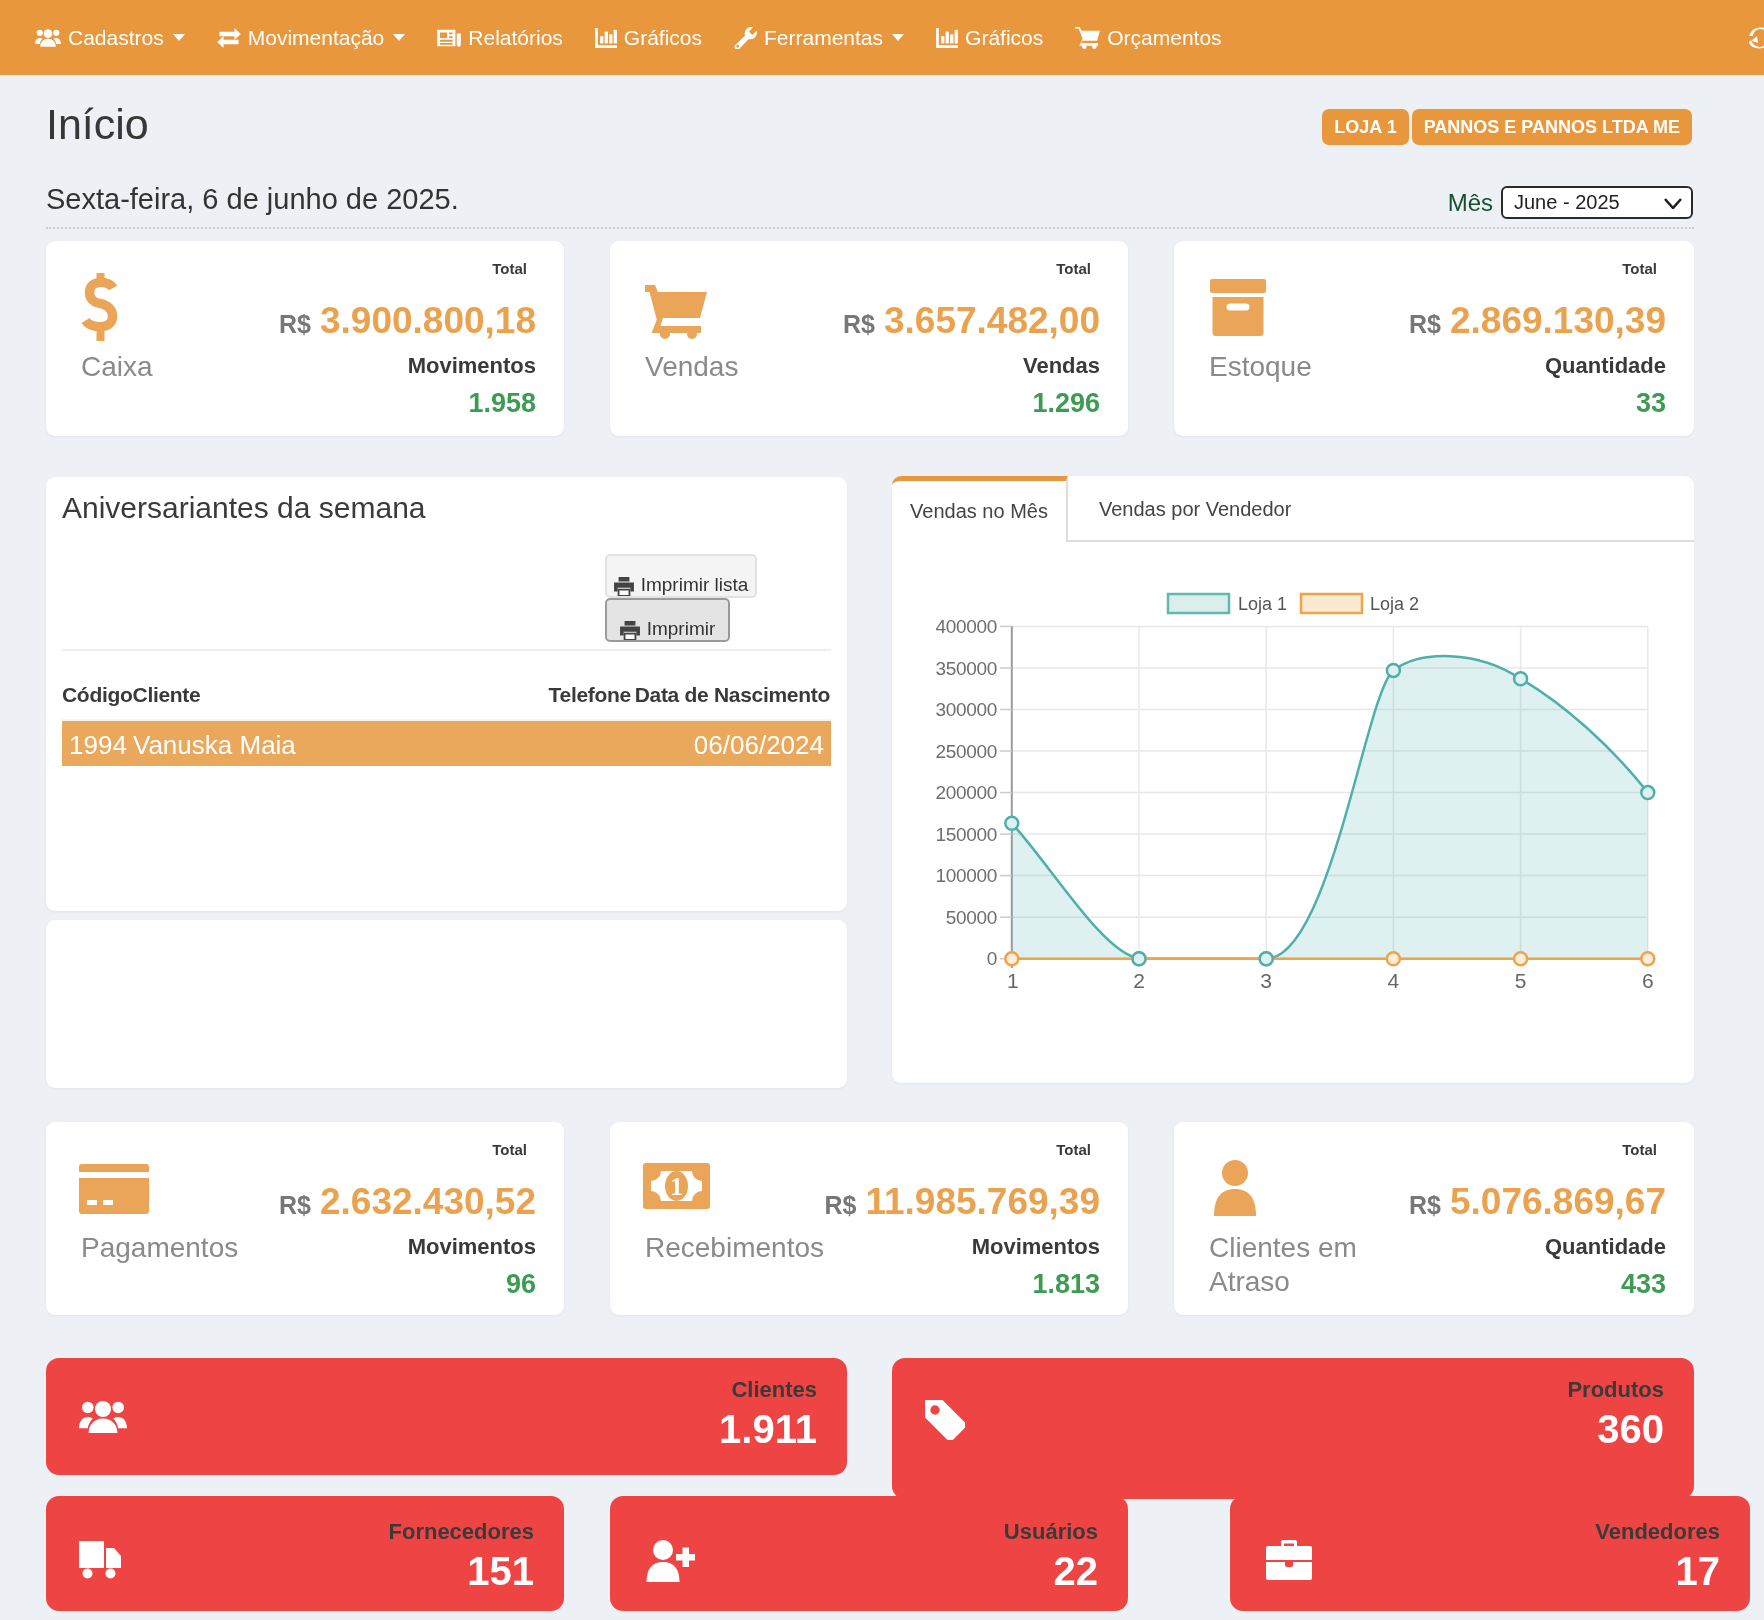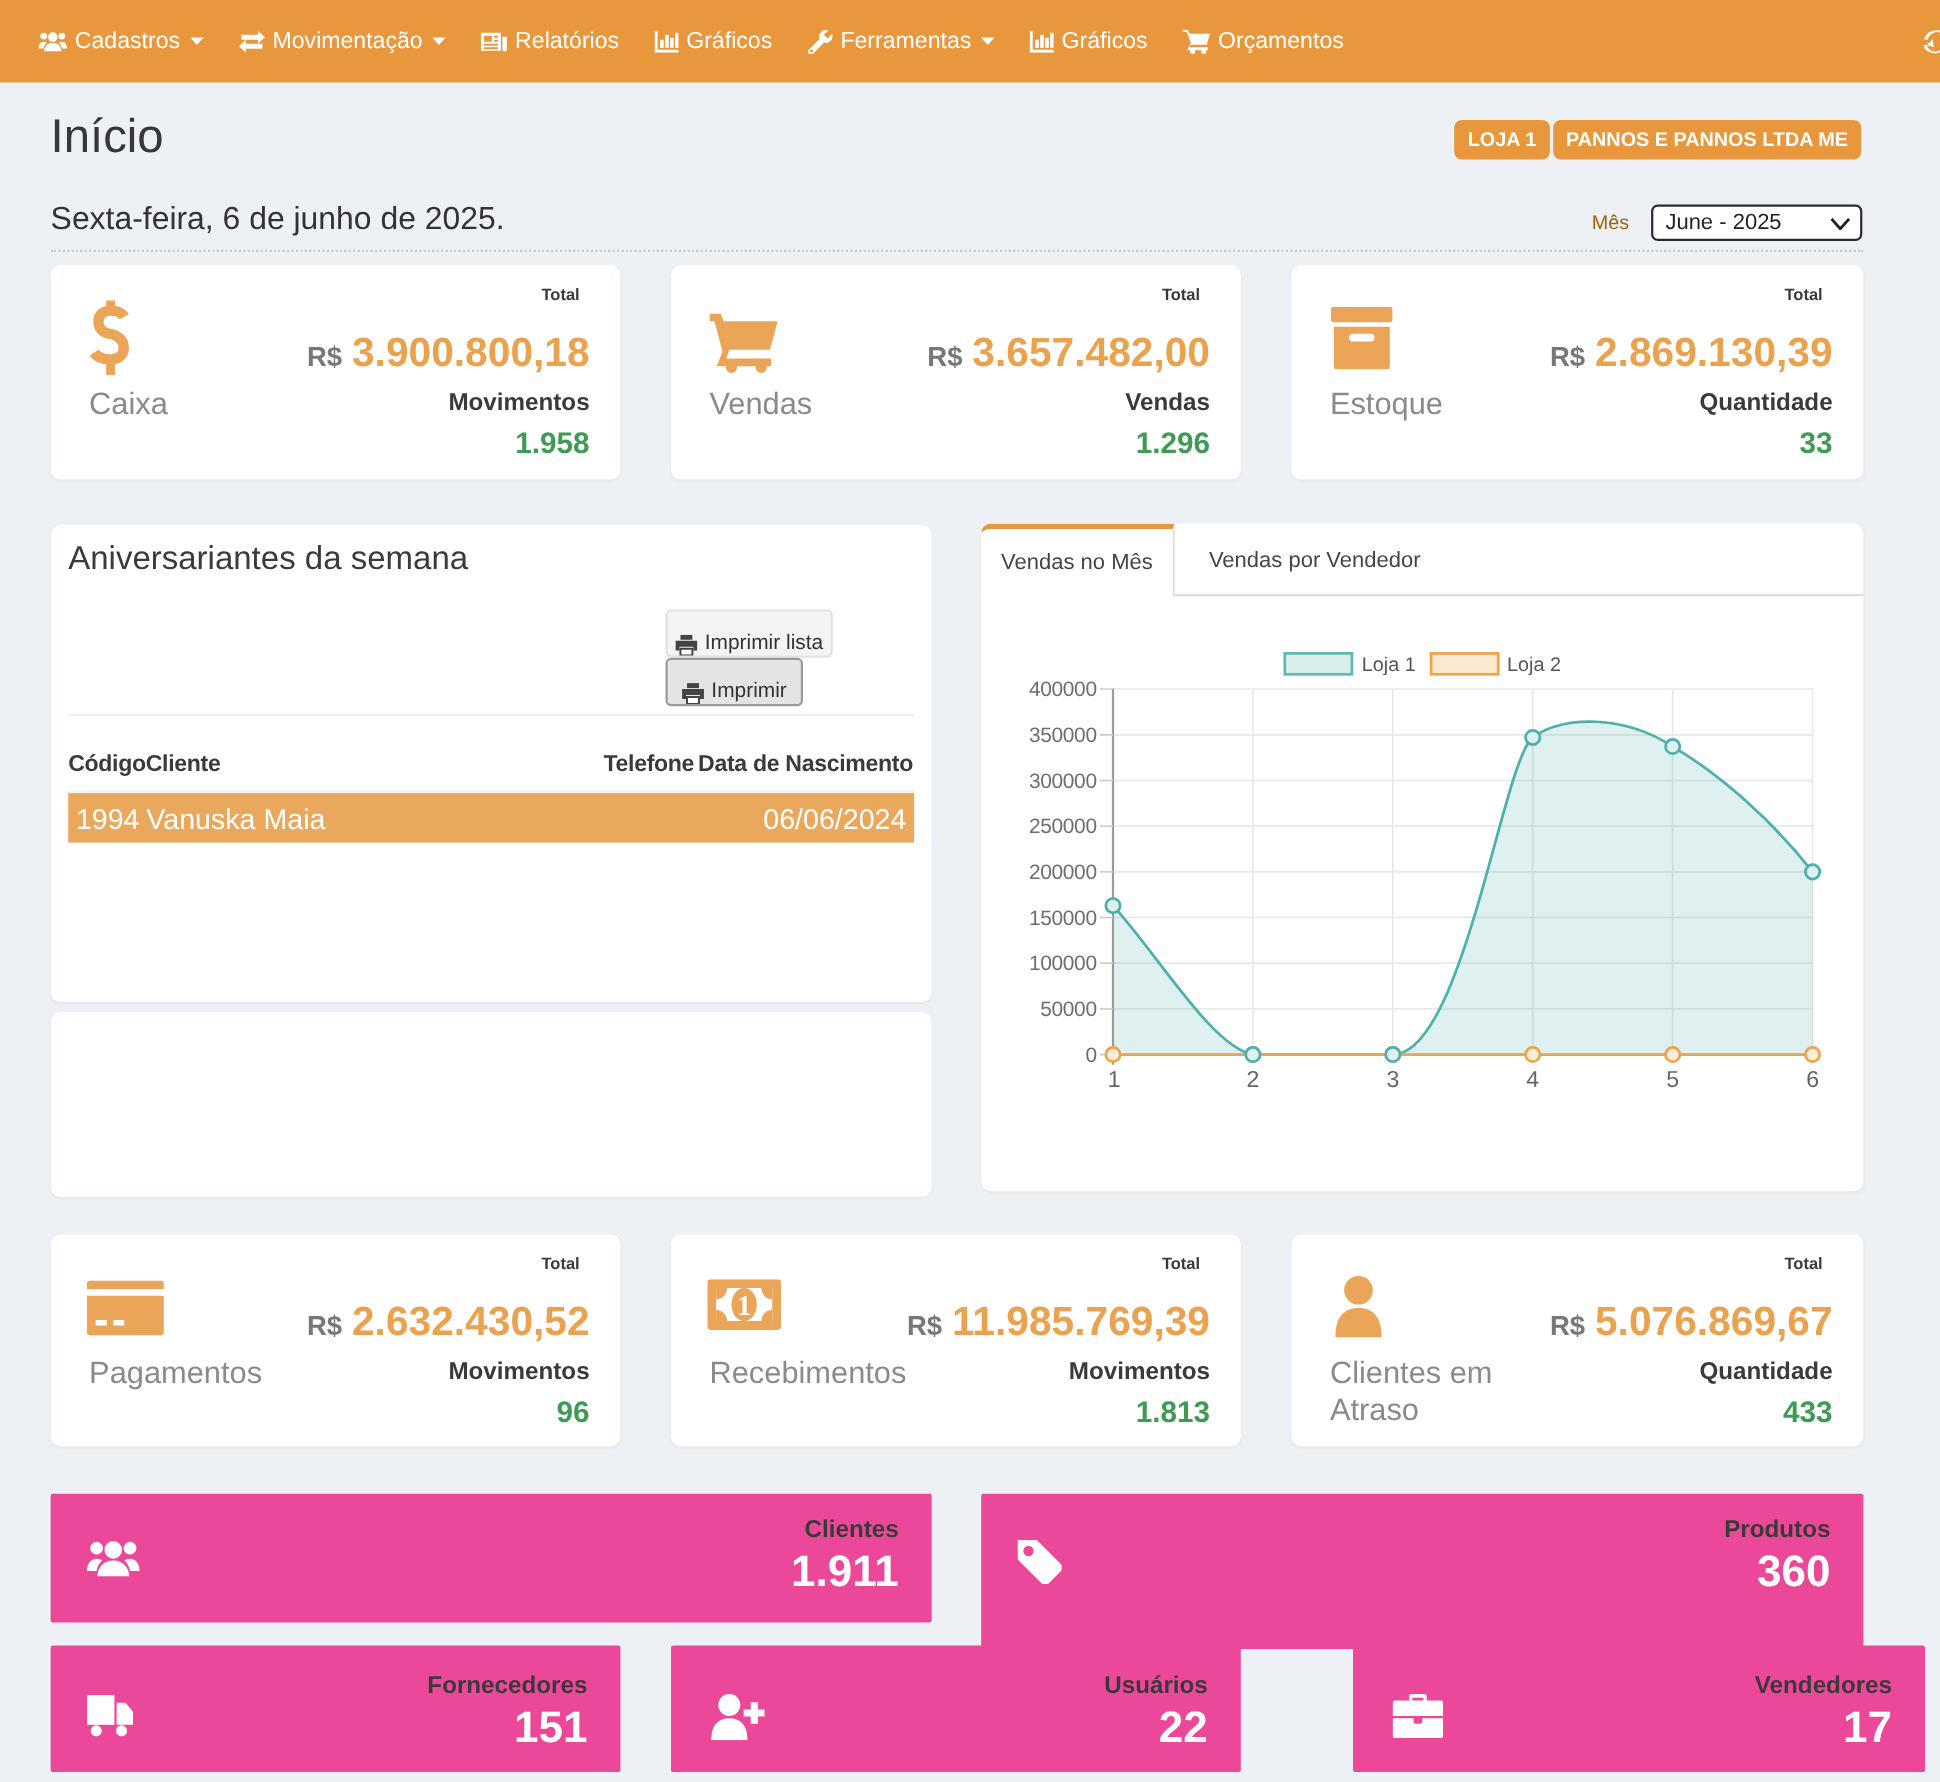--- a/index.html
+++ b/index.html
@@ -11,21 +11,21 @@
 #nav{position:absolute;left:0;top:0;width:1764px;height:75px;background:#E8973C;display:flex;align-items:center;padding-left:19px}
 .navitem{display:flex;align-items:center;color:#fff;font-size:21px;padding:0 16px;white-space:nowrap}
 .navitem svg{margin-right:7px}
 .caret{display:inline-block;width:0;height:0;border-left:6px solid transparent;border-right:6px solid transparent;border-top:7px solid #fff;margin-left:9px}
 
 #titulo{position:absolute;left:46px;top:100px;font-size:43px;color:#373737}
 #data{position:absolute;left:46px;top:183px;font-size:29px;color:#333}
 #badges{position:absolute;top:109px;right:72px;display:flex;gap:3px}
 .badge{height:36px;background:#E8973C;color:#fff;font-weight:bold;font-size:18px;border-radius:7px;display:flex;align-items:center;padding:0 12px;letter-spacing:0}
 #mesrow{position:absolute;top:186px;right:71px;display:flex;align-items:center}
-#meslbl{font-size:18px;color:#a16207;margin-right:20px}
+#meslbl{font-size:24px;color:#14532d;margin-right:8px}
 #messel{width:192px;height:33px;border:2px solid #2b2b2b;border-radius:6px;background:#fff;font-size:20px;color:#222;display:flex;align-items:center;padding-left:11px;position:relative}
 #dotline{position:absolute;left:46px;top:227px;width:1648px;border-bottom:2px dotted #CBCBCB}
 
 .card{position:absolute;background:#fff;border-radius:9px;box-shadow:0 1px 3px rgba(0,0,0,.05)}
 .c-icon{position:absolute;left:35px}
 .c-label{position:absolute;left:35px;top:109px;font-size:28px;color:#8a8a8a;line-height:34px}
 .c-total{position:absolute;right:37px;top:19px;font-size:15px;font-weight:bold;color:#3A3A3A}
 .c-amt{position:absolute;right:28px;top:59px;font-size:37px;font-weight:bold;color:#EAA24E;white-space:nowrap}
 .c-amt .rs{font-size:25px;color:#777;margin-right:9px}
 .c-mov{position:absolute;right:28px;top:112px;font-size:22px;font-weight:bold;color:#3A3A3A}
@@ -42,21 +42,21 @@
 .th{position:absolute;top:206px;font-size:21px;font-weight:bold;color:#3A3A3A;white-space:nowrap;letter-spacing:-0.3px}
 #aniv-row{position:absolute;left:16px;top:242px;width:769px;height:47px;background:#E9A85C;color:#fff;font-size:26px;border-top:2px solid #F4F4F4}
 #aniv-row div{position:absolute;top:9px}
 
 #pan-chart{position:absolute;left:892px;top:476px;width:802px;height:607px;background:#fff;border-radius:9px;box-shadow:0 1px 3px rgba(0,0,0,.05)}
 #tabstrip{position:absolute;left:0;top:0;width:802px;height:66px}
 #tab-active{position:absolute;left:0;top:0;width:176px;height:66px;background:#fff;border-top:5px solid #E8973C;border-right:2px solid #DDD;border-radius:9px 0 0 0;display:flex;align-items:center;justify-content:center;font-size:20px;color:#444;white-space:nowrap}
 #tab-b{position:absolute;left:176px;top:64px;width:626px;border-bottom:2px solid #DDD}
 #tab2{position:absolute;left:207px;top:0;height:66px;display:flex;align-items:center;font-size:20px;color:#444;white-space:nowrap}
 
-.opan{position:absolute;background:#ec4899;border-radius:2px;color:#fff}
+.opan{position:absolute;background:#ef4444;border-radius:13px;color:#fff}
 .o-icon{position:absolute;left:33px}
 .o-label{position:absolute;right:30px;font-size:22px;font-weight:bold;color:#3a3a3a}
 .o-num{position:absolute;right:30px;font-size:40px;font-weight:bold;color:#fff}
 </style>
 </head>
 <body>
 <div id="page">
   <div id="nav">
     <div class="navitem"><svg width="26" height="22" viewBox="0 0 30 24">
           <g fill="#fff">

